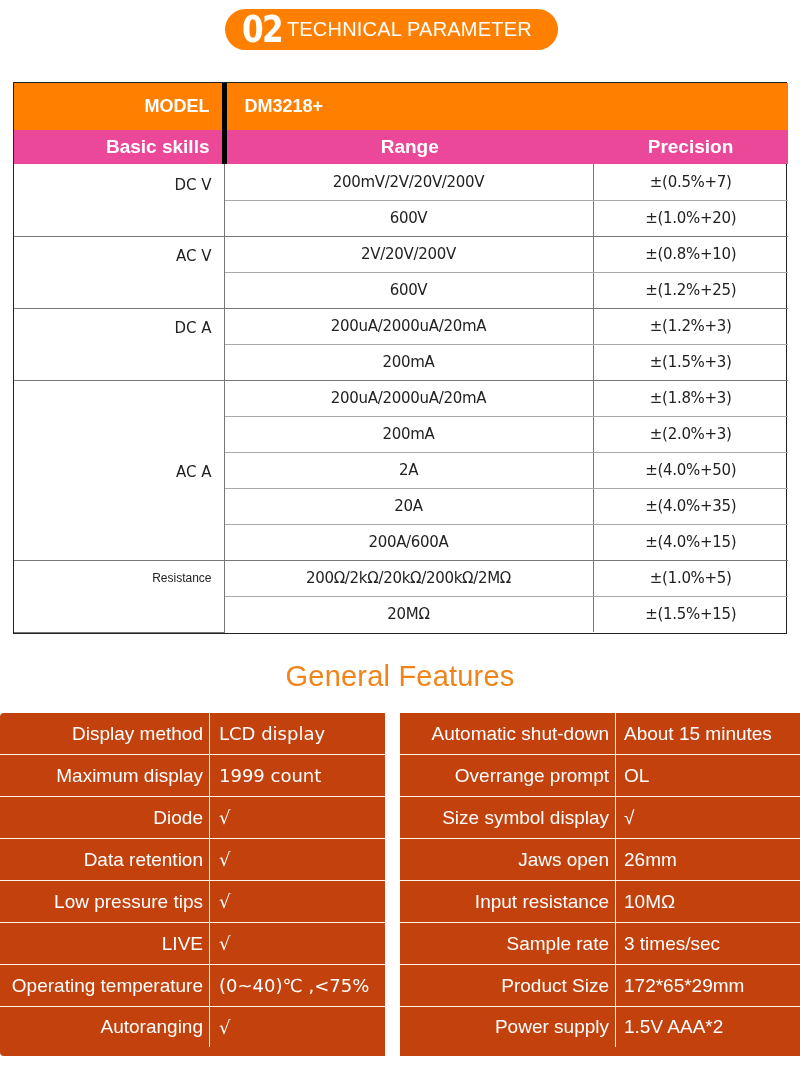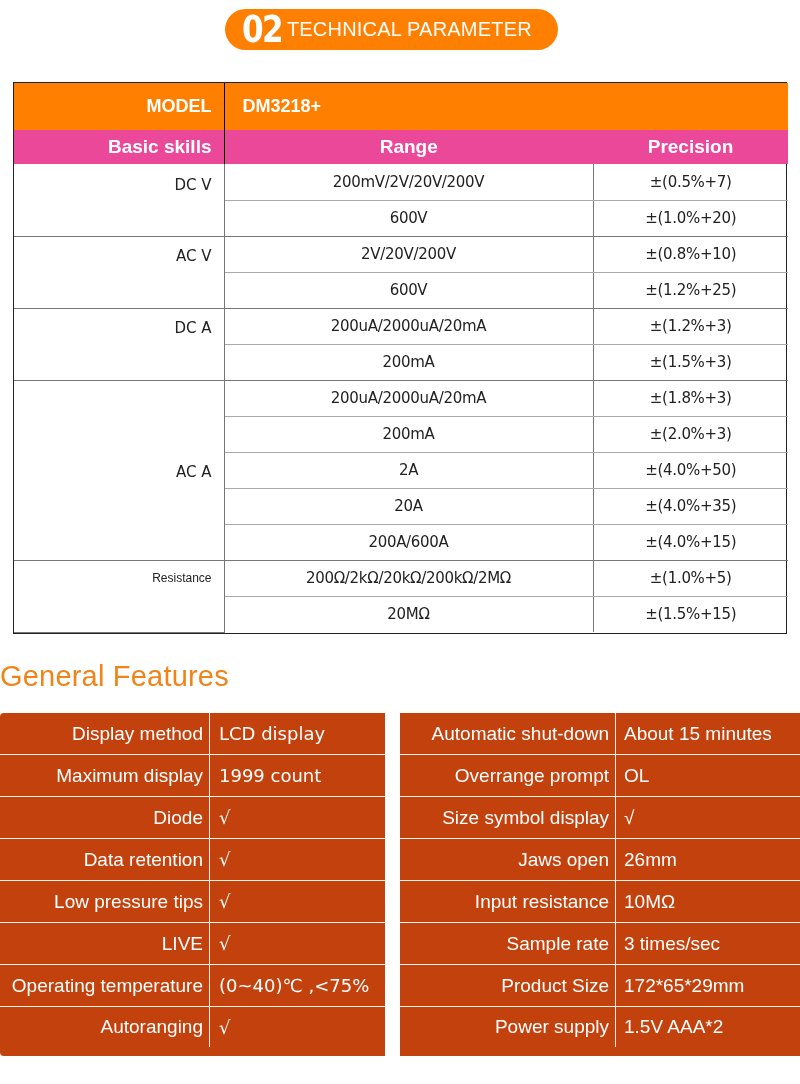--- a/index.html
+++ b/index.html
@@ -26,21 +26,21 @@
     position: absolute; left: 13px; top: 82px; width: 774px;
     border: 1.5px solid #222; background: #fff;
   }
   .spec table { width: 100%; border-collapse: collapse; table-layout: fixed; }
   .spec col.c1 { width: 210px; }
   .spec col.c2 { width: 369px; }
   .spec col.c3 { width: 195px; }
   .spec td { font-size: 16px; color: #222; height: 36px; }
   .row-model td { background: #ff7f00; color: #fff; font-weight: bold; font-size: 18px; height: 47px; }
   .row-head td { background: #ec4899; color: #fff; font-weight: bold; font-size: 19px; height: 34px; }
-  .row-model td.m1, .row-head td.h1 { text-align: right; padding-right: 12px; border-right: 1px solid #000000; }
+  .row-model td.m1, .row-head td.h1 { text-align: right; padding-right: 12px; border-right: 5px solid #000000; }
   .row-model td.m2 { padding-left: 18px; text-align: left; }
   .row-head td.h2 { text-align: center; }
   .row-head td.h3 { text-align: center; }
   td.skill {
     text-align: right; padding-right: 12px; vertical-align: middle;
     border-right: 1px solid #777; border-bottom: 1px solid #777;
     font-family: "DejaVu Sans", sans-serif; font-size: 15px; color: #222;
   }
   td.skill.res { font-family: "Liberation Sans", sans-serif; font-size: 12px; }
   td.range {
@@ -49,21 +49,21 @@
   }
   td.prec {
     text-align: center; border-bottom: 1px solid #aaa;
     font-family: "DejaVu Sans", sans-serif; font-size: 15px; letter-spacing: -0.3px;
   }
   tr.grp-end td.range, tr.grp-end td.prec { border-bottom: 1px solid #777; }
   tr:last-child td { border-bottom: none; }
 
   
   .gf-title {
-    position: absolute; left: 0; top: 660px; width: 800px; 
+    position: absolute; left: 0; top: 660px; width: 800px; text-align: center;
     color: #f08418; font-size: 29px; letter-spacing: 0.2px;
   }
   .panel {
     position: absolute; top: 713px; height: 343px; background: #c2410c;
   }
   .panel.left { left: 0; width: 385px; border-radius: 4px 0 0 4px; }
   .panel.right { left: 400px; width: 468px; }
   .frow { display: flex; height: 42px; border-bottom: 1.5px solid #fff3e6; }
   .frow:last-child { border-bottom: none; height: 40px; }
   .fk {

